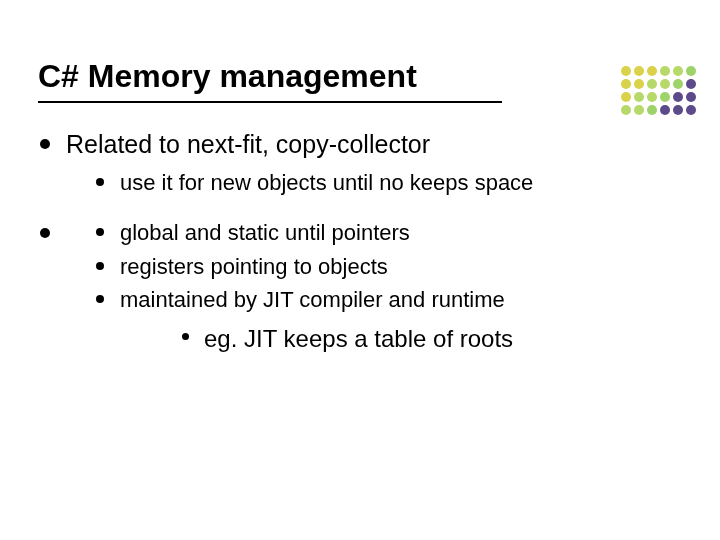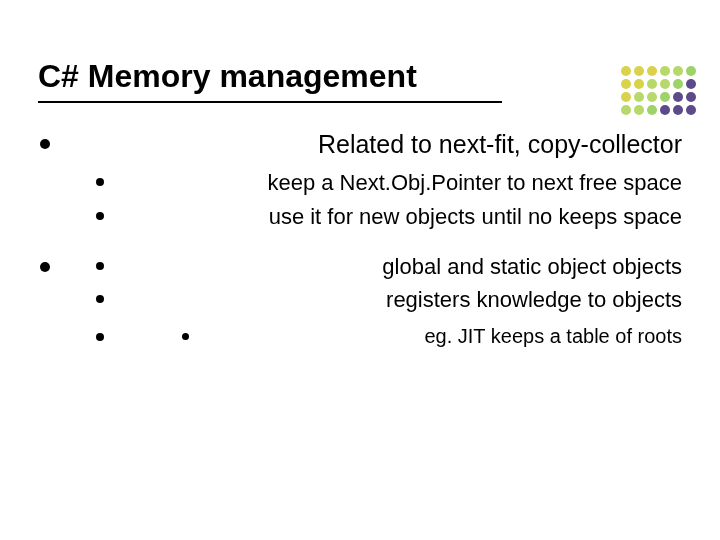--- a/index.html
+++ b/index.html
@@ -40,21 +40,21 @@
     grid-template-columns: repeat(6, 10px);
     grid-auto-rows: 10px;
     gap: 3px;
   }
   .decor span {
     width: 10px;
     height: 10px;
     border-radius: 50%;
     display: block;
   }
-  ul { list-style: none; margin: 0; padding: 0; text-align: right; }
+  ul { list-style: none; margin: 0; padding: 0; }
   li { position: relative; }
   .lvl1 {
     font-size: 25px;
     padding-left: 28px;
     margin-bottom: 10px;
     line-height: 1.25;
   }
   .lvl1::before {
     content: "";
     position: absolute;
@@ -74,21 +74,21 @@
   .lvl2::before {
     content: "";
     position: absolute;
     left: 30px; top: 10px;
     width: 8px; height: 8px;
     background: #000;
     border-radius: 50%;
   }
   .sub2 { margin-top: 8px; }
   .lvl3 {
-    font-size: 20px;
+    font-size: 24px;
     padding-left: 84px;
     line-height: 1.35;
   }
   .lvl3::before {
     content: "";
     position: absolute;
     left: 62px; top: 10px;
     width: 7px; height: 7px;
     background: #000;
     border-radius: 50%;
@@ -126,29 +126,29 @@
       <span style="background: rgb(92, 74, 138);"></span>
     </div>
 
   <h1 class="title">C# Memory management</h1>
   <hr class="title-rule">
 
   <ul>
     <li class="lvl1">
       <span>Related to next-fit, copy-collector</span>
       <ul class="sub1">
-        <li class="lvl2">keep a Next.Obj.Pointer to next free space</li>
         <li class="lvl2">use it for new objects until no keeps space</li>
       </ul>
     </li>
     <li class="lvl1 lvl1-spaced">
       <ul class="sub1">
-        <li class="lvl2">global and static object objects</li>
-        <li class="lvl2">registers knowledge to objects</li>
+        <li class="lvl2">global and static until pointers</li>
+        <li class="lvl2">registers pointing to objects</li>
         <li class="lvl2">
+          <span>maintained by JIT compiler and runtime</span>
           <ul class="sub2">
             <li class="lvl3">eg. JIT keeps a table of roots</li>
           </ul>
         </li>
       </ul>
     </li>
   </ul>
 
 </div>
 

